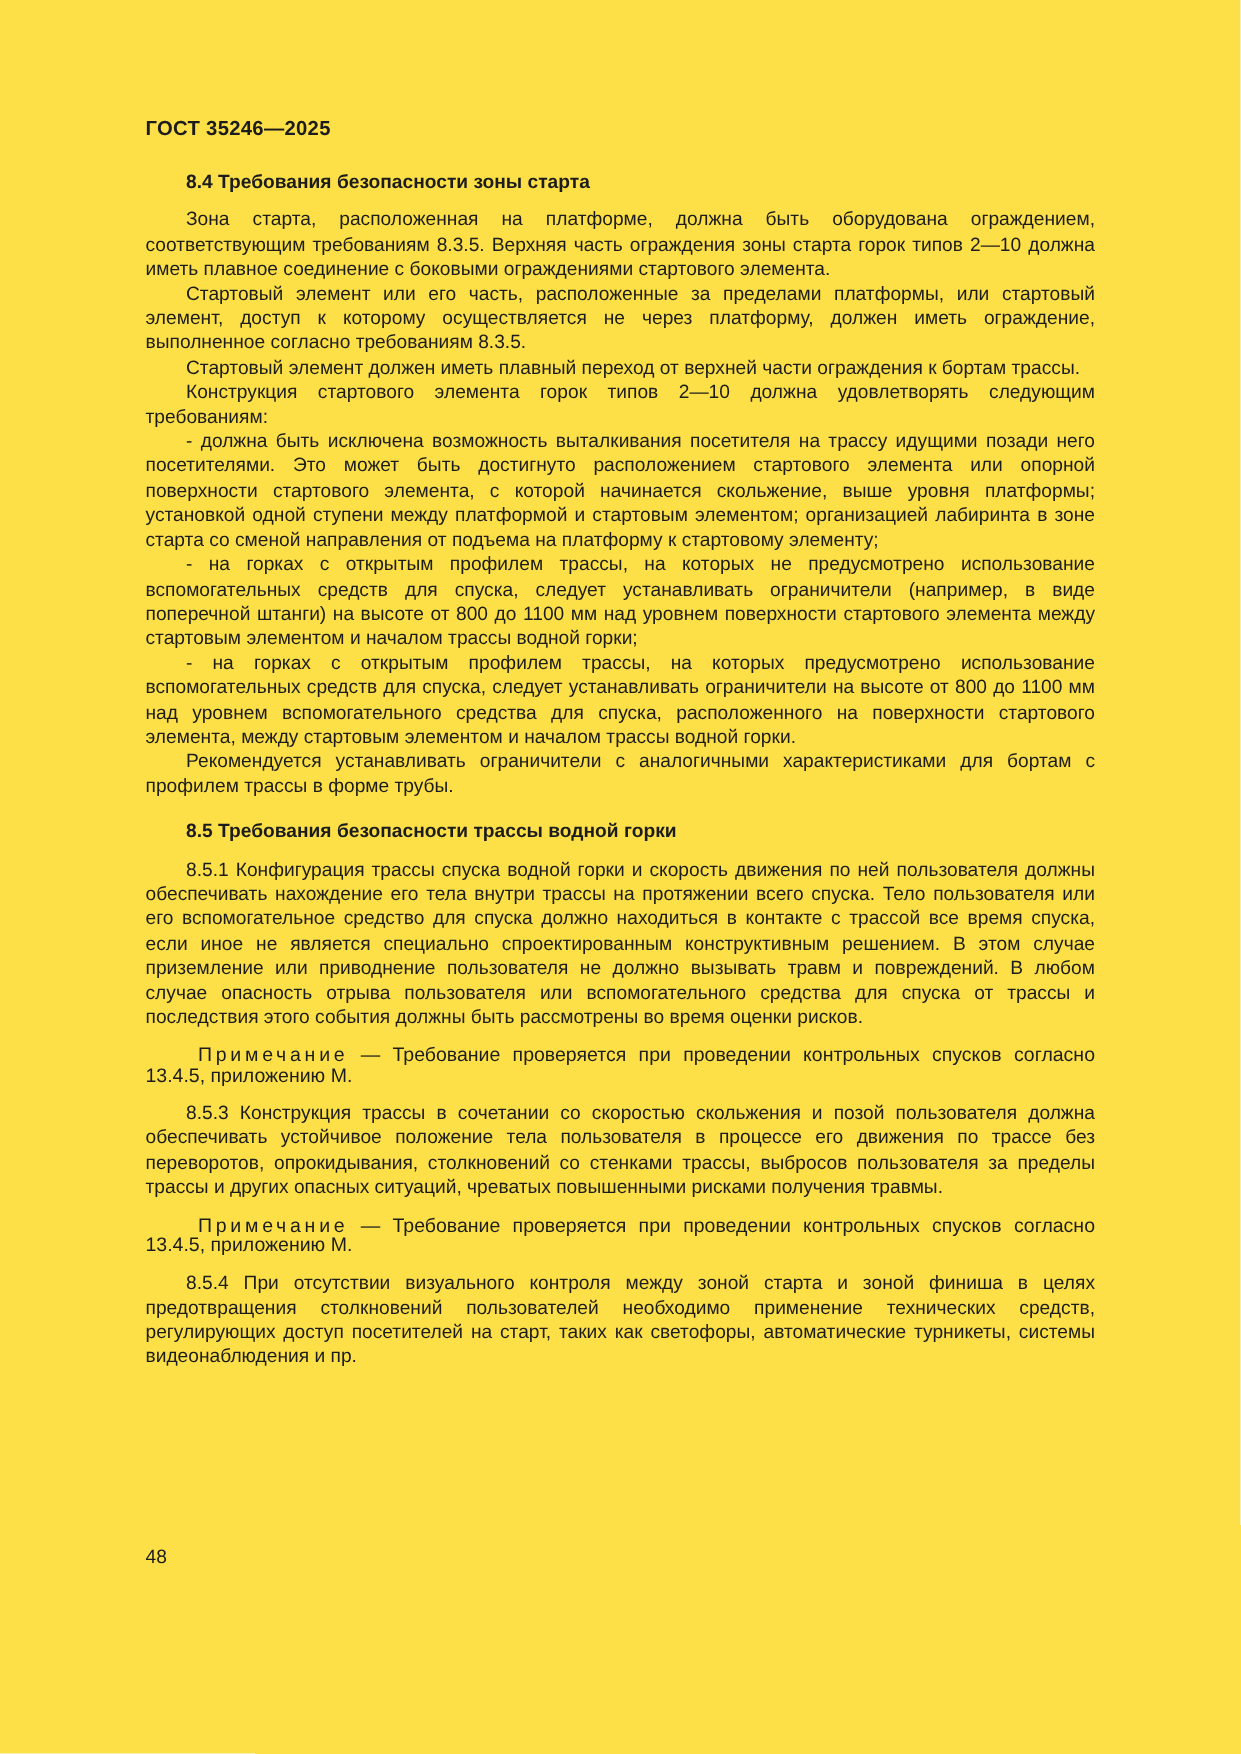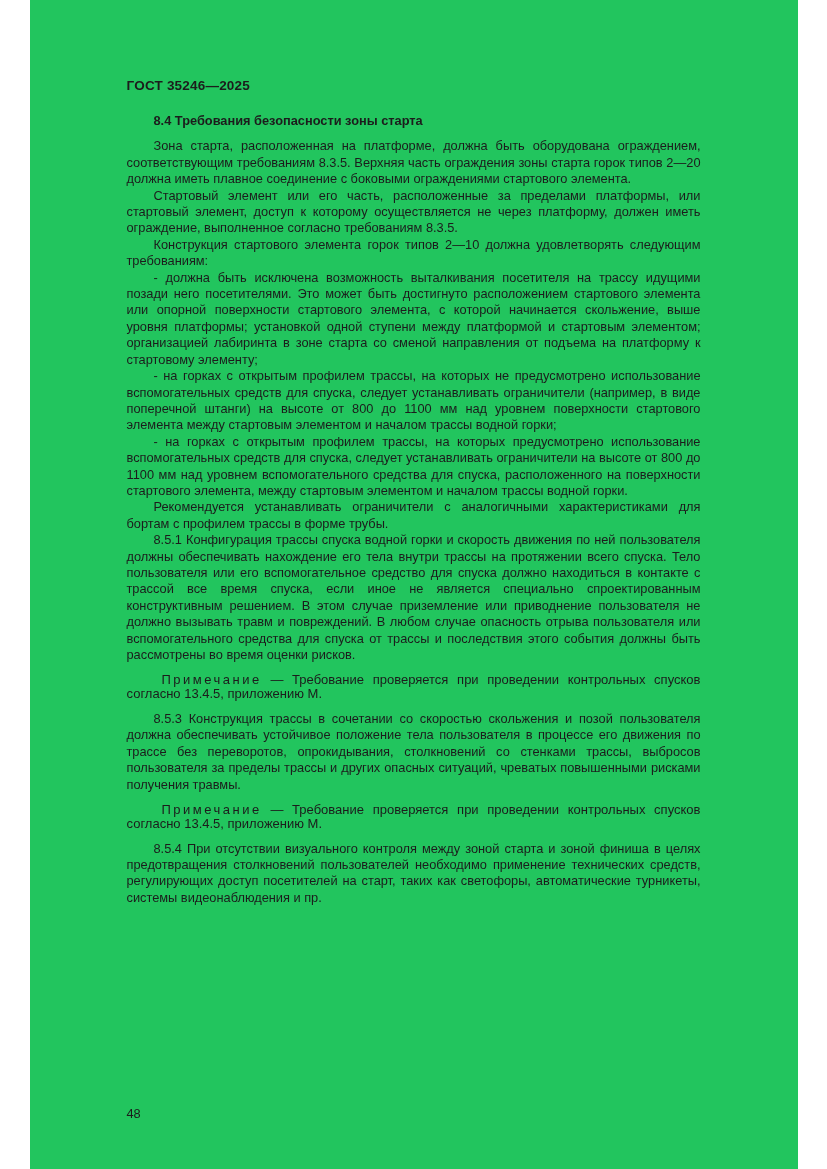--- a/index.html
+++ b/index.html
@@ -1,22 +1,22 @@
 <!DOCTYPE html>
 <html lang="ru"><head>
 <meta charset="utf-8">
 <style>
   * { margin: 0; padding: 0; box-sizing: border-box; }
   html, body { background: #ffffff; }
   .page {
     position: relative;
-    width: 768px;
+    width: 827px;
     height: 1169px;
     margin: 0 auto;
-    background: #22c55e;
+    background: #fde047;
     color: #1c1c1c;
     font-family: "Liberation Sans", sans-serif;
     padding: 78px 97px 0 97px;
     overflow: hidden;
   }
   .doc-header {
     font-size: 13.5px;
     font-weight: bold;
     letter-spacing: 0.2px;
     margin-bottom: 20px;
@@ -46,44 +46,46 @@
     line-height: 13.8px;
     text-indent: 35px;
     margin: 10px 0 10px 0;
   }
   .note-label {
     letter-spacing: 2.5px;
   }
   .page-number {
     position: absolute;
     left: 97px;
-    top: 1106px;
+    top: 1030px;
     font-size: 12.8px;
     color: #1c1c1c;
   }
 </style>
 </head>
 <body>
 
 <div class="page">
 
   <div class="doc-header">ГОСТ 35246—2025</div>
 
   <div class="content">
 
     <h2 class="section-heading first">8.4 Требования безопасности зоны старта</h2>
 
-    <p class="para">Зона старта, расположенная на платформе, должна быть оборудована ограждением, соответствующим требованиям 8.3.5. Верхняя часть ограждения зоны старта горок типов 2—20 должна иметь плавное соединение с боковыми ограждениями стартового элемента.</p>
+    <p class="para">Зона старта, расположенная на платформе, должна быть оборудована ограждением, соответствующим требованиям 8.3.5. Верхняя часть ограждения зоны старта горок типов 2—10 должна иметь плавное соединение с боковыми ограждениями стартового элемента.</p>
     <p class="para">Стартовый элемент или его часть, расположенные за пределами платформы, или стартовый элемент, доступ к которому осуществляется не через платформу, должен иметь ограждение, выполненное согласно требованиям 8.3.5.</p>
+    <p class="para">Стартовый элемент должен иметь плавный переход от верхней части ограждения к бортам трассы.</p>
     <p class="para">Конструкция стартового элемента горок типов 2—10 должна удовлетворять следующим требованиям:</p>
     <p class="para">- должна быть исключена возможность выталкивания посетителя на трассу идущими позади него посетителями. Это может быть достигнуто расположением стартового элемента или опорной поверхности стартового элемента, с которой начинается скольжение, выше уровня платформы; установкой одной ступени между платформой и стартовым элементом; организацией лабиринта в зоне старта со сменой направления от подъема на платформу к стартовому элементу;</p>
     <p class="para">- на горках с открытым профилем трассы, на которых не предусмотрено использование вспомогательных средств для спуска, следует устанавливать ограничители (например, в виде поперечной штанги) на высоте от 800 до 1100 мм над уровнем поверхности стартового элемента между стартовым элементом и началом трассы водной горки;</p>
     <p class="para">- на горках с открытым профилем трассы, на которых предусмотрено использование вспомогательных средств для спуска, следует устанавливать ограничители на высоте от 800 до 1100 мм над уровнем вспомогательного средства для спуска, расположенного на поверхности стартового элемента, между стартовым элементом и началом трассы водной горки.</p>
     <p class="para">Рекомендуется устанавливать ограничители с аналогичными характеристиками для бортам с профилем трассы в форме трубы.</p>
 
+    <h2 class="section-heading">8.5 Требования безопасности трассы водной горки</h2>
 
     <p class="para">8.5.1 Конфигурация трассы спуска водной горки и скорость движения по ней пользователя должны обеспечивать нахождение его тела внутри трассы на протяжении всего спуска. Тело пользователя или его вспомогательное средство для спуска должно находиться в контакте с трассой все время спуска, если иное не является специально спроектированным конструктивным решением. В этом случае приземление или приводнение пользователя не должно вызывать травм и повреждений. В любом случае опасность отрыва пользователя или вспомогательного средства для спуска от трассы и последствия этого события должны быть рассмотрены во время оценки рисков.</p>
 
     <p class="note">
       <span class="note-label">Примечание</span>
       <span>— Требование проверяется при проведении контрольных спусков согласно 13.4.5, приложению М.</span>
     </p>
 
     <p class="para">8.5.3 Конструкция трассы в сочетании со скоростью скольжения и позой пользователя должна обеспечивать устойчивое положение тела пользователя в процессе его движения по трассе без переворотов, опрокидывания, столкновений со стенками трассы, выбросов пользователя за пределы трассы и других опасных ситуаций, чреватых повышенными рисками получения травмы.</p>
 

